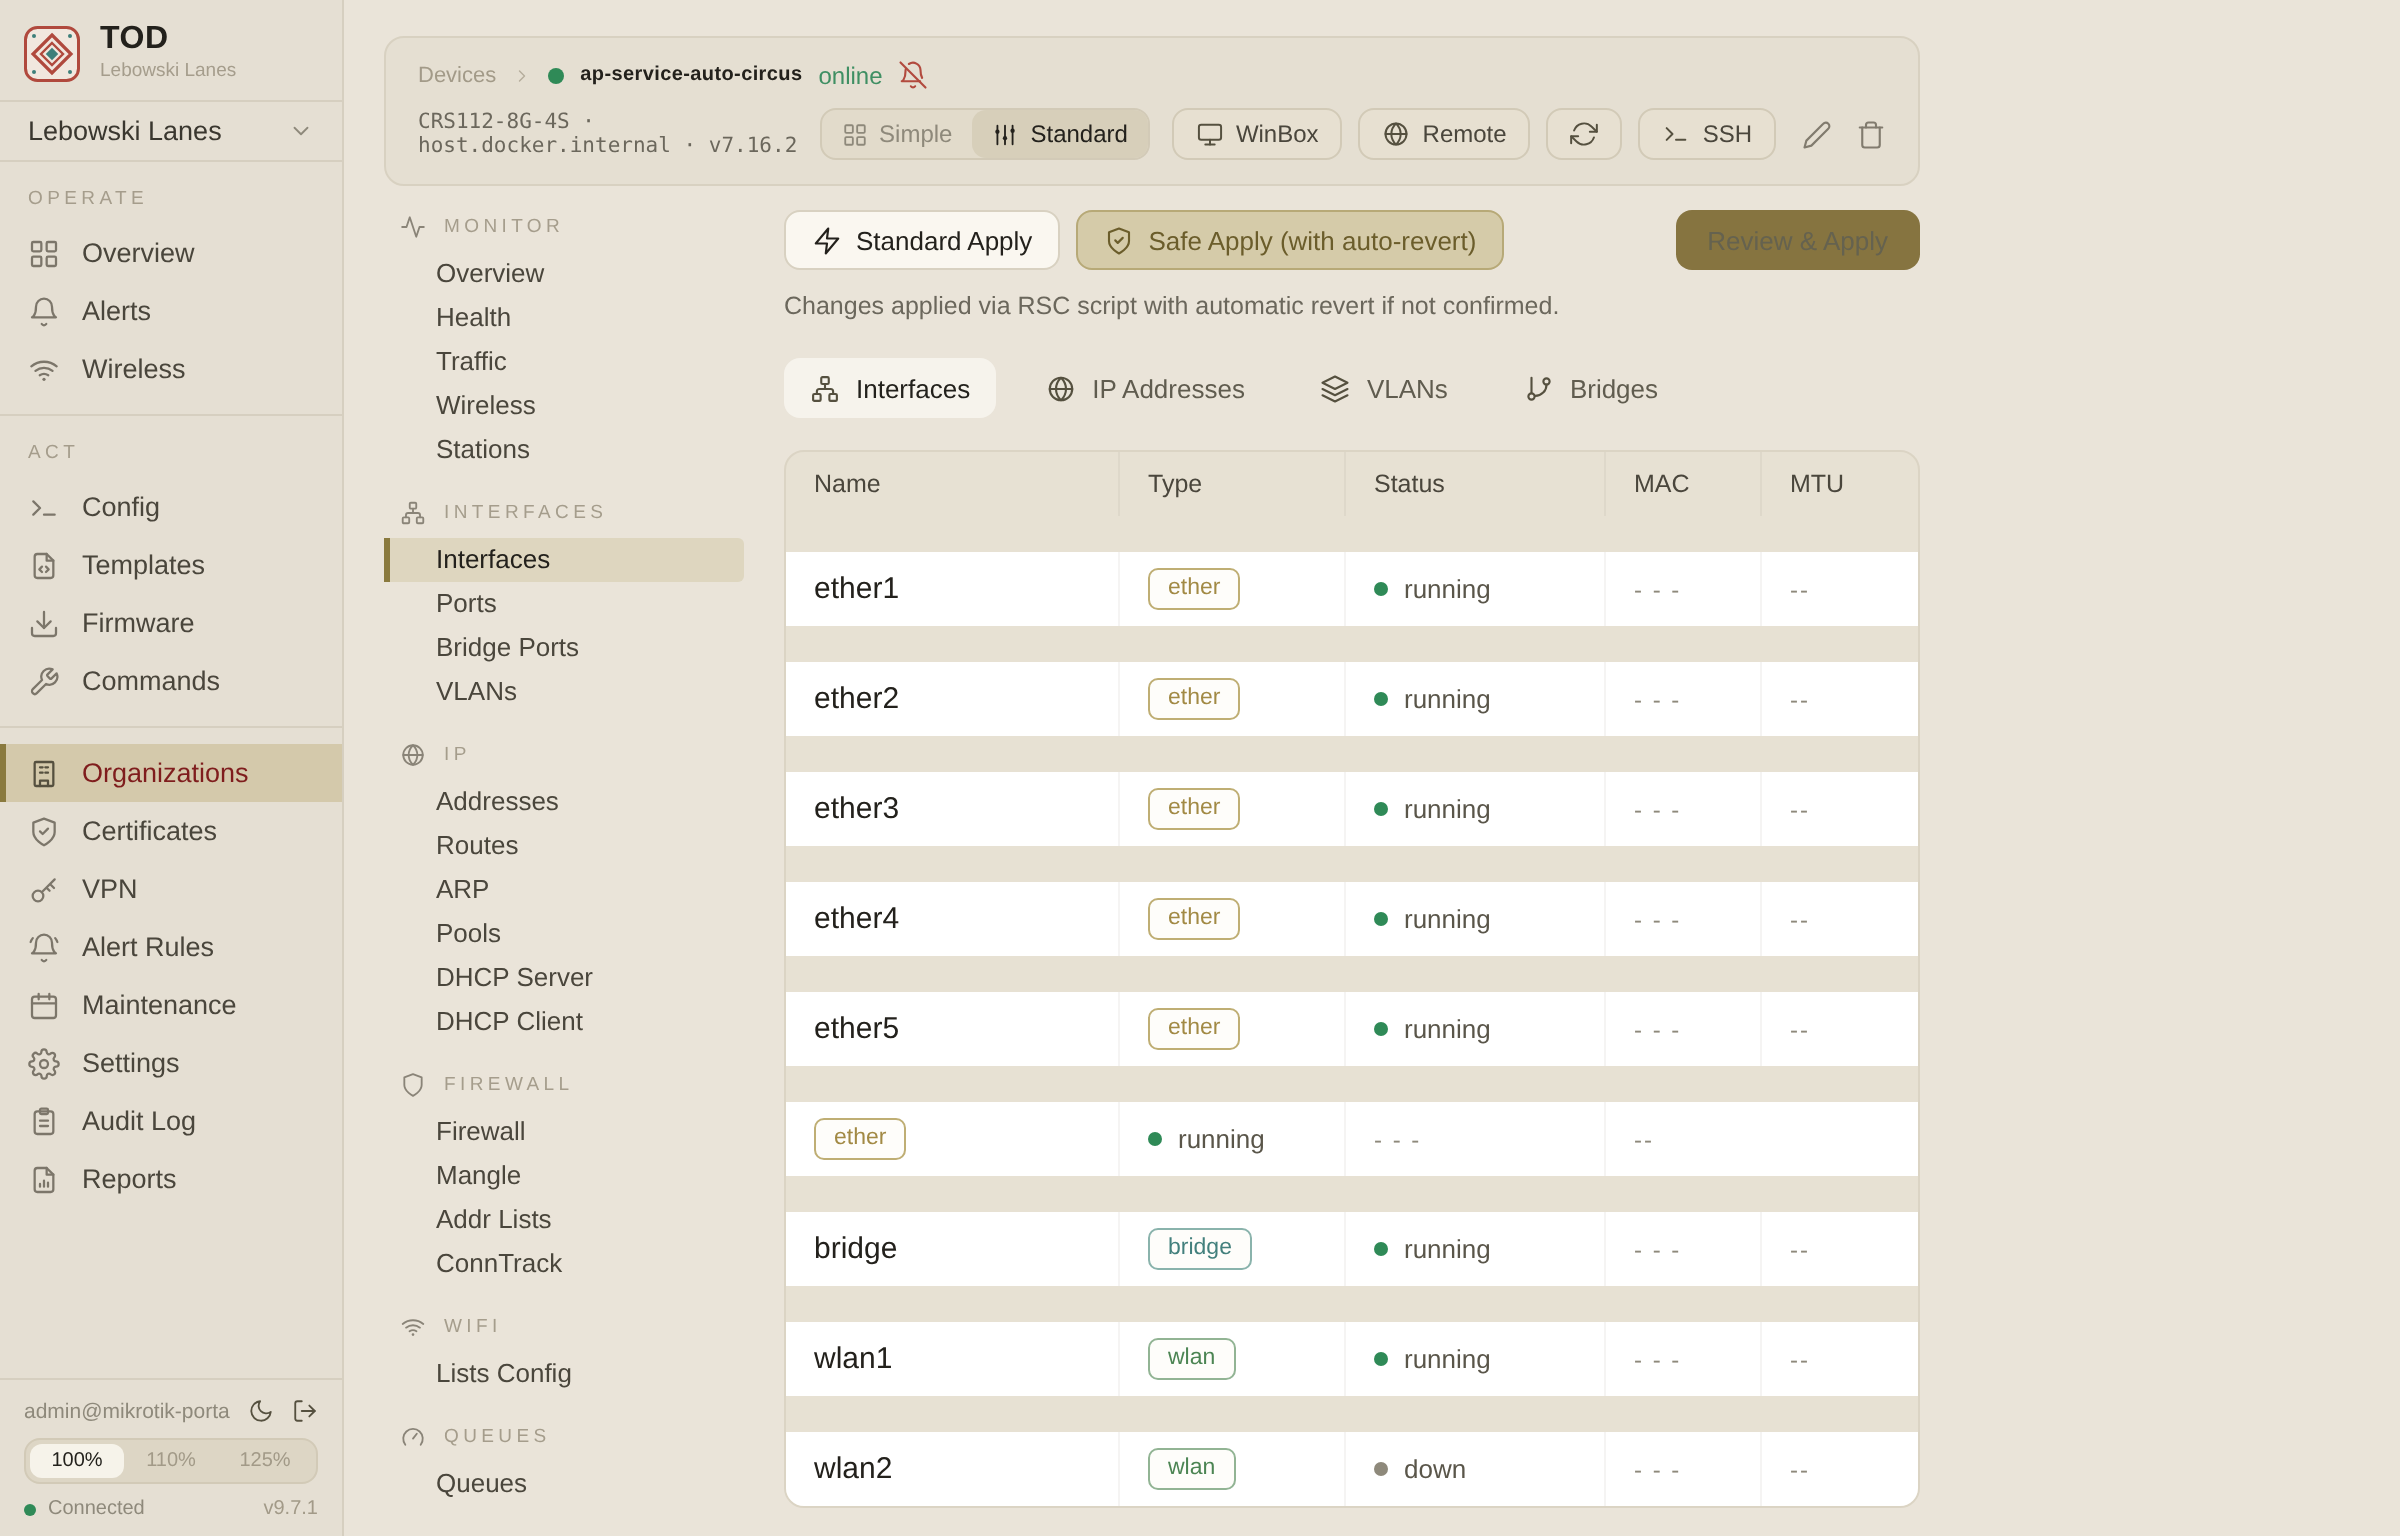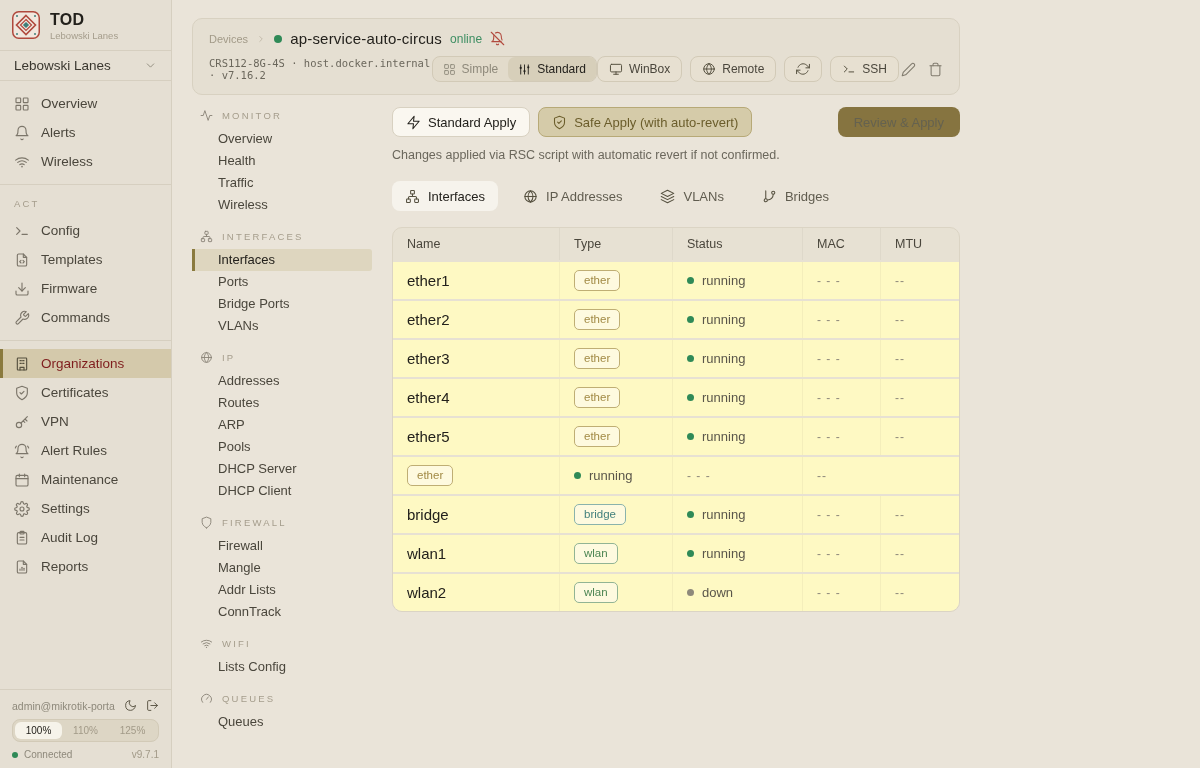--- a/index.html
+++ b/index.html
@@ -7,21 +7,21 @@
   body{font-family:"Liberation Sans","DejaVu Sans",sans-serif;background:#eae4d9;color:#23211c;-webkit-font-smoothing:antialiased}
   .app{display:flex;width:1200px;height:768px}
   .icon{display:inline-flex;align-items:center;justify-content:center;flex:none}
   .icon svg{width:100%;height:100%}
   .dot{width:7px;height:7px;border-radius:50%;display:inline-block;flex:none}
   .dot.green{background:#2f8a57}
   .dot.gray{background:#8e897b}
 
   
   .sidebar{width:172px;min-width:172px;background:#e5dfd3;border-right:1px solid #d6cfc0;display:flex;flex-direction:column}
-  .brand{display:flex;gap:10px;align-items:flex-start;padding:11px 12px 9px;border-bottom:1px solid #d6cfc0}
+  .brand{display:flex;gap:10px;align-items:flex-end;padding:11px 12px 9px;border-bottom:1px solid #d6cfc0}
   .brand-logo{width:28px;height:28px}
   .brand-name{font-size:16px;font-weight:bold;letter-spacing:.3px}
   .brand-sub{font-size:9.5px;color:#a59d8c;margin-top:1px}
   .org-select{display:flex;align-items:center;justify-content:space-between;padding:7px 14px;border-bottom:1px solid #d6cfc0;font-size:13.5px;color:#3a372f;cursor:pointer}
   .org-select .icon{width:13px;height:13px;color:#8e897b}
   .side-nav{flex:1;min-height:0;overflow:hidden;padding:8px 0 4px}
   .side-section-label{font-size:9.5px;letter-spacing:2.2px;color:#a59d8c;padding:5px 0 7px 14px}
   .side-divider{height:1px;background:#d6cfc0;margin:8px 0}
   .side-item{display:flex;align-items:center;gap:11px;height:29px;padding-left:11px;font-size:13.5px;color:#4a463c;border-left:3px solid transparent;cursor:pointer}
   .side-item .icon{width:16px;height:16px;color:#7c766a}
@@ -38,26 +38,26 @@
   .conn-row .dot{width:6px;height:6px}
   .conn-row .ver{margin-left:auto;color:#a29a88}
 
   
   .content{flex:1;padding:18px 0 0 20px;overflow:hidden}
   .device-card{width:768px;background:#e5dfd2;border:1px solid #d8d1c1;border-radius:10px;padding:11px 16px 12px}
   .bc-row{display:flex;align-items:center;gap:8px}
   .bc{font-size:11px;color:#a29a88;cursor:pointer}
   .bc-sep{width:10px;height:10px;color:#b5ad9c}
   .bc-row .dot{width:8px;height:8px}
-  .dev-name{font-size:15px;font-weight:normal;letter-spacing:.2px}
+  .dev-name{font-size:10px;font-weight:bold;letter-spacing:.2px}
   .online{font-size:12px;color:#3f8f63}
   .mute-icon{width:15px;height:15px;color:#b24a3e;cursor:pointer}
   .meta-row{display:flex;align-items:center;margin-top:9px}
   .meta{font-family:"DejaVu Sans Mono","Liberation Mono",monospace;font-size:10.5px;color:#6b675c}
-  .hdr-actions{margin-left:auto;display:flex;align-items:center;gap:0}
+  .hdr-actions{margin-left:auto;display:flex;align-items:center;gap:11px}
   .seg{display:flex;border:1px solid #d2cab7;background:#e2dbcb;border-radius:8px;padding:0}
   .seg-opt{display:flex;align-items:center;gap:6px;padding:5px 10px;font-size:12px;color:#8e897b;border-radius:7px;cursor:pointer}
   .seg-opt .icon{width:13px;height:13px}
   .seg-opt.active{background:#d7cfba;color:#23211c}
   .hbtn{display:flex;align-items:flex-end;gap:6px;padding:5px 11px;font-size:12px;color:#4a463c;background:#e7e0d1;border:1px solid #d2cab7;border-radius:8px;cursor:pointer}
   .hbtn .icon{width:14px;height:14px;color:#55503f}
   .plain-icon{width:15px;height:15px;color:#817b6e;cursor:pointer;margin-left:2px}
 
   .content-body{display:flex;margin-top:12px}
   
@@ -79,21 +79,21 @@
   .apply-note{font-size:12.5px;color:#6b675c;margin-top:11px}
   .tabs{display:flex;align-items:center;gap:12px;margin-top:19px}
   .tab{display:flex;align-items:center;gap:8px;height:30px;padding:0 13px;border-radius:8px;font-size:13px;color:#605c4f;cursor:pointer}
   .tab .icon{width:15px;height:15px;color:#55503f}
   .tab.active{background:#f6f3ec;color:#23211c}
   .table{margin-top:16px;background:#e7e1d3;border:1px solid #dbd4c4;border-radius:10px;overflow:hidden}
   .t-row{display:grid;grid-template-columns:166px 113px 130px 78px 1fr;align-items:stretch}
   .t-cell{display:flex;align-items:center;padding-left:14px}
   .t-row .t-cell + .t-cell{border-left:1px solid rgba(110,100,80,.07)}
   .t-head{height:32px;font-size:12.5px;color:#4a463c}
-  .t-body .t-row{background:#fef9c3;height:37px;margin-top:2px}
+  .t-body .t-row{background:#ffffff;height:37px;margin-top:18px}
   .cell-name{font-size:15px;color:#23211c}
   .badge{display:inline-block;font-size:11.5px;line-height:1;padding:4px 9px;border:1px solid;border-radius:5px;background:rgba(253,251,246,.55)}
   .badge-ether{color:#a28a45;border-color:#bfae74}
   .badge-bridge{color:#43807d;border-color:#8ab3ac}
   .badge-wlan{color:#4c8553;border-color:#92b494}
   .st{display:flex;align-items:center;gap:8px;font-size:13px;color:#5a564a}
   .cell-dim{font-size:12px;color:#8e897b;letter-spacing:1px}
 </style>
 </head>
 <body>
@@ -123,20 +123,21 @@
     <div class="org-select">
       <span>Lebowski Lanes</span>
       <span class="icon">
           <svg viewBox="0 0 24 24" fill="none" stroke="currentColor" stroke-width="1.7" stroke-linecap="round" stroke-linejoin="round">
             <polyline points="6 9 12 15 18 9"></polyline>
           </svg>
         </span>
     </div>
 
     <nav class="side-nav">
+        <div class="side-section-label">OPERATE</div>
         <div class="side-item">
           <span class="icon">
             <svg viewBox="0 0 24 24" fill="none" stroke="currentColor" stroke-width="1.7" stroke-linecap="round" stroke-linejoin="round">
               <rect x="3" y="3" width="7" height="7" rx="1"></rect>
               <rect x="14" y="3" width="7" height="7" rx="1"></rect>
               <rect x="3" y="14" width="7" height="7" rx="1"></rect>
               <rect x="14" y="14" width="7" height="7" rx="1"></rect>
             </svg>
           </span>
           <span>Overview</span>
@@ -427,20 +428,21 @@
               <svg viewBox="0 0 24 24" fill="none" stroke="currentColor" stroke-width="1.7" stroke-linecap="round" stroke-linejoin="round">
                 <polyline points="22 12 18 12 15 21 9 3 6 12 2 12"></polyline>
               </svg>
             </span>
             <span>MONITOR</span>
           </div>
           <div class="cfg-item">Overview</div>
           <div class="cfg-item">Health</div>
           <div class="cfg-item">Traffic</div>
           <div class="cfg-item">Wireless</div>
+          <div class="cfg-item">Stations</div>
           <div class="cfg-section">
             <span class="icon">
               <svg viewBox="0 0 24 24" fill="none" stroke="currentColor" stroke-width="1.7" stroke-linecap="round" stroke-linejoin="round">
                 <rect x="9" y="2.5" width="6" height="5.5" rx="1"></rect>
                 <rect x="2.5" y="16" width="6" height="5.5" rx="1"></rect>
                 <rect x="15.5" y="16" width="6" height="5.5" rx="1"></rect>
                 <path d="M12 8v4M5.5 16v-2a2 2 0 0 1 2-2h9a2 2 0 0 1 2 2v2"></path>
               </svg>
             </span>
             <span>INTERFACES</span>

